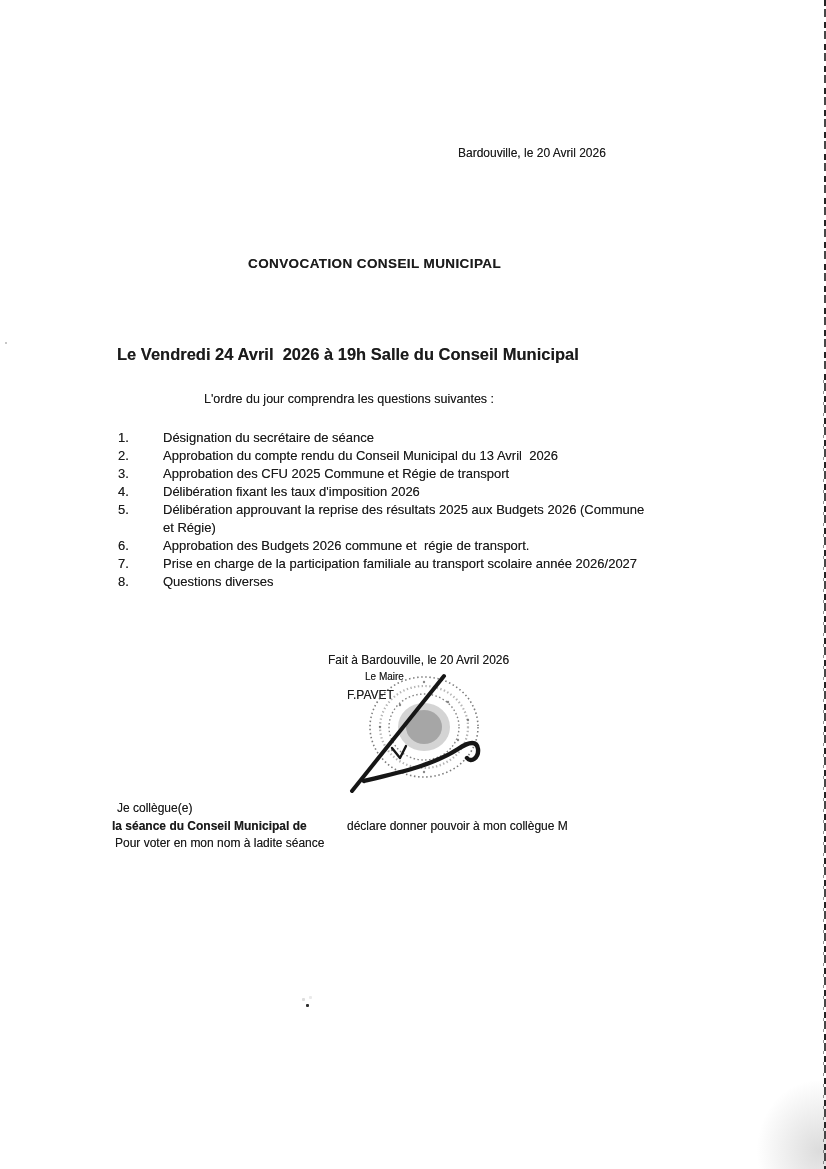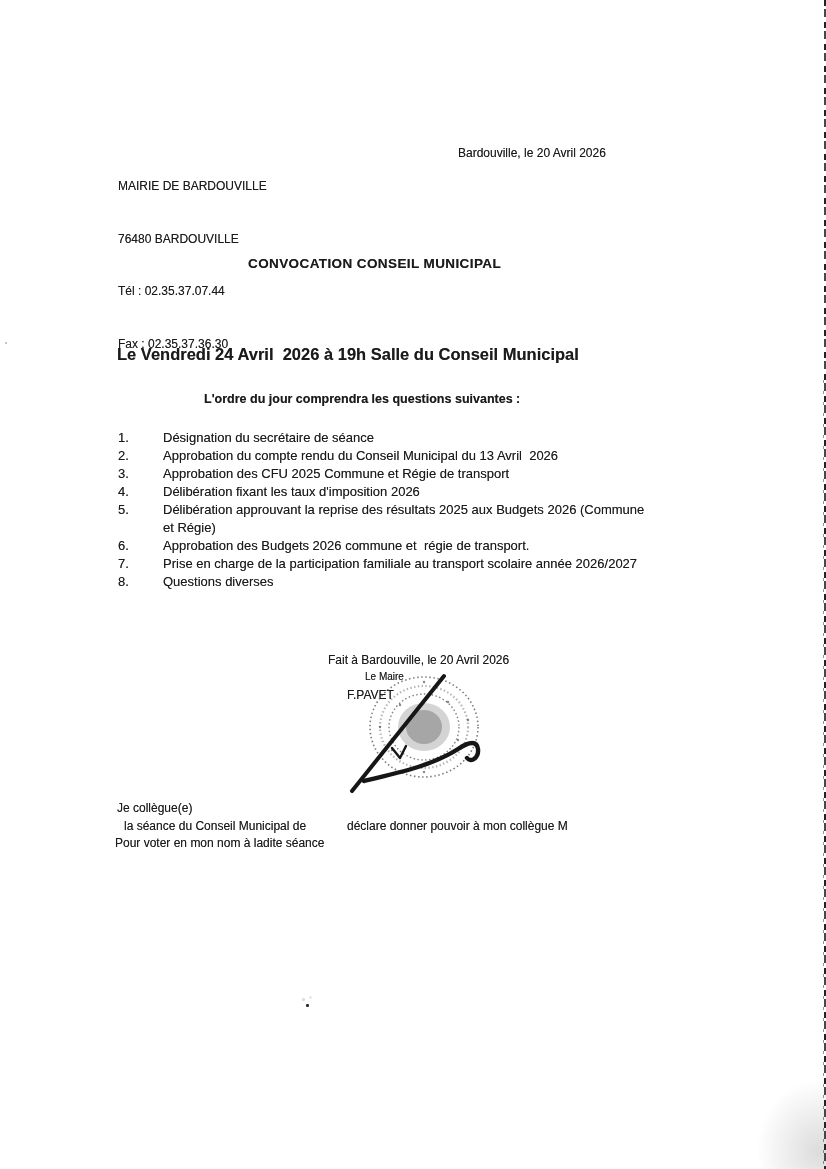--- a/index.html
+++ b/index.html
@@ -13,36 +13,36 @@
     color:#1b1b1b;
   }
   .txtline { position:absolute; white-space:pre-wrap; text-shadow:0 0 .45px rgba(20,20,20,.55); }
 
   .sender { left:118px; top:143px; font-size:12px; line-height:17.5px; }
   .dateline { left:458px; top:146px; font-size:12px; }
 
   .doc-title { left:248px; top:256px; font-size:13.5px; font-weight:bold; letter-spacing:.4px; }
   .intro { left:218px; top:308px; font-size:13.5px; }
   .meeting { left:117px; top:345px; font-size:16.5px; font-weight:bold; }
-  .agenda-heading { left:204px; top:392px; font-size:12.5px; font-weight:bold; }
+  .agenda-heading { left:204px; top:392px; font-size:12.5px; font-weight:normal; }
 
   .agenda { position:absolute; left:118px; top:429px; width:600px; }
   .agenda-row { display:flex; font-size:13px; line-height:18px; }
   .agenda-num { width:45px; flex:0 0 45px; text-shadow:0 0 .45px rgba(20,20,20,.55); }
   .agenda-txt { width:545px; white-space:pre-wrap; text-shadow:0 0 .45px rgba(20,20,20,.55); }
 
   .fait { left:328px; top:653px; font-size:12px; }
   .maire { left:365px; top:671px; font-size:10px; }
   .signer { left:347px; top:688px; font-size:12px; }
 
   .stamp-svg { position:absolute; left:340px; top:660px; width:150px; height:140px; }
 
   .proxy-l1a { left:117px; top:801px; font-size:12px; }
   .proxy-l1b { left:270px; top:801px; font-size:12px; }
-  .proxy-l2a { left:124px; top:819px; font-size:12px; }
+  .proxy-l2a { left:112px; top:819px; font-size:12px;font-weight:bold; }
   .proxy-l2b { left:347px; top:819px; font-size:12px; }
   .proxy-l3  { left:115px; top:836px; font-size:12px; }
 
   .edge-artifact {
     position:absolute; right:0; top:0; width:2px; height:1169px;
     background:
       repeating-linear-gradient(180deg,
         rgba(10,10,10,.9) 0px, rgba(10,10,10,.9) 6px,
         rgba(0,0,0,0) 6px, rgba(0,0,0,0) 9px,
         rgba(10,10,10,.75) 9px, rgba(10,10,10,.75) 17px,
@@ -61,26 +61,20 @@
   }
   .speck-a { position:absolute; left:306px; top:1004px; width:3px; height:3px; background:#2e2e2e; border-radius:1px;
              box-shadow:-4px -6px 0 0 rgba(120,120,120,.25), 3px -8px 0 0 rgba(150,150,150,.2); }
   .speck-b { position:absolute; left:5px; top:342px; width:2px; height:2px; background:rgba(90,90,90,.45); border-radius:50%; }
 </style>
 </head>
 <body>
 
 <div class="page">
 
-  <div class="txtline sender">
-    <div>MAIRIE DE BARDOUVILLE</div>
-    <div>76480 BARDOUVILLE</div>
-    <div>Tél : 02.35.37.07.44</div>
-    <div>Fax : 02.35.37.36.30</div>
-  </div>
 
   <div class="txtline dateline">Bardouville, le 20 Avril 2026</div>
 
   <div class="txtline doc-title">CONVOCATION CONSEIL MUNICIPAL</div>
 
 
   <div class="txtline meeting">Le Vendredi 24 Avril  2026 à 19h Salle du Conseil Municipal</div>
 
   <div class="txtline agenda-heading">L'ordre du jour comprendra les questions suivantes :</div>
 

